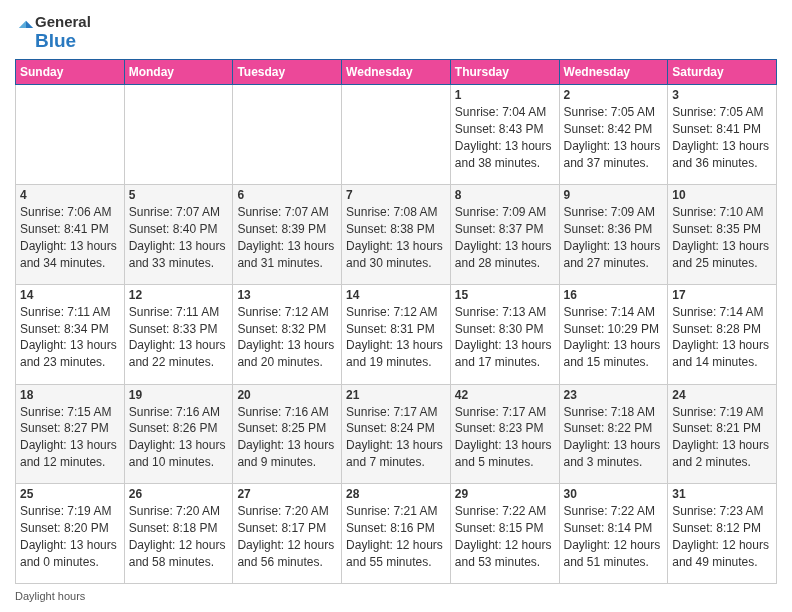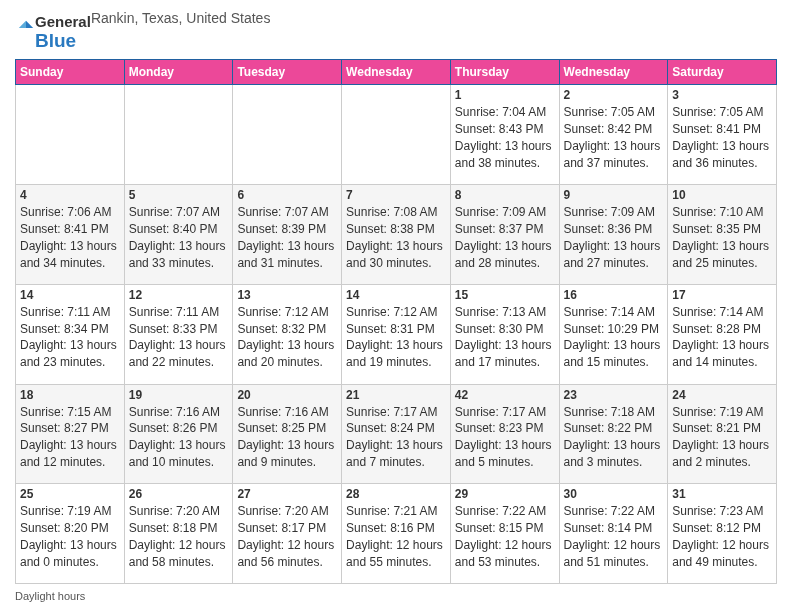--- a/index.html
+++ b/index.html
@@ -12,21 +12,21 @@
     }
     .page {
       width: 792px;
       height: 612px;
       padding: 10px 15px 10px 15px;
       display: flex;
       flex-direction: column;
     }
     .header {
       display: flex;
-      justify-content: flex-start;
+      justify-content: space-between;
       align-items: flex-start;
       margin-bottom: 8px;
     }
     .logo {
       display: flex;
       align-items: center;
       margin-top: 4px;
     }
     .logo-text {
       display: flex;
@@ -119,21 +119,20 @@
       <svg class="logo-icon" viewBox="0 0 20 20" xmlns="http://www.w3.org/2000/svg">
         <polygon points="10,2 18,10 10,10 10,2" fill="#2979c0"></polygon>
         <polygon points="10,2 10,10 2,10 10,2" fill="#5aabdb"></polygon>
       </svg>
       <div class="logo-text">
         <span class="logo-general">General</span>
         <span class="logo-blue">Blue</span>
       </div>
     </div>
     <div class="title-block">
-      <div class="location">Rankin, Texas, United States</div>
     </div>
   </div>
 
   <table class="calendar">
     <thead>
       <tr>
         <th>Sunday</th>
         <th>Monday</th>
         <th>Tuesday</th>
         <th>Wednesday</th>

